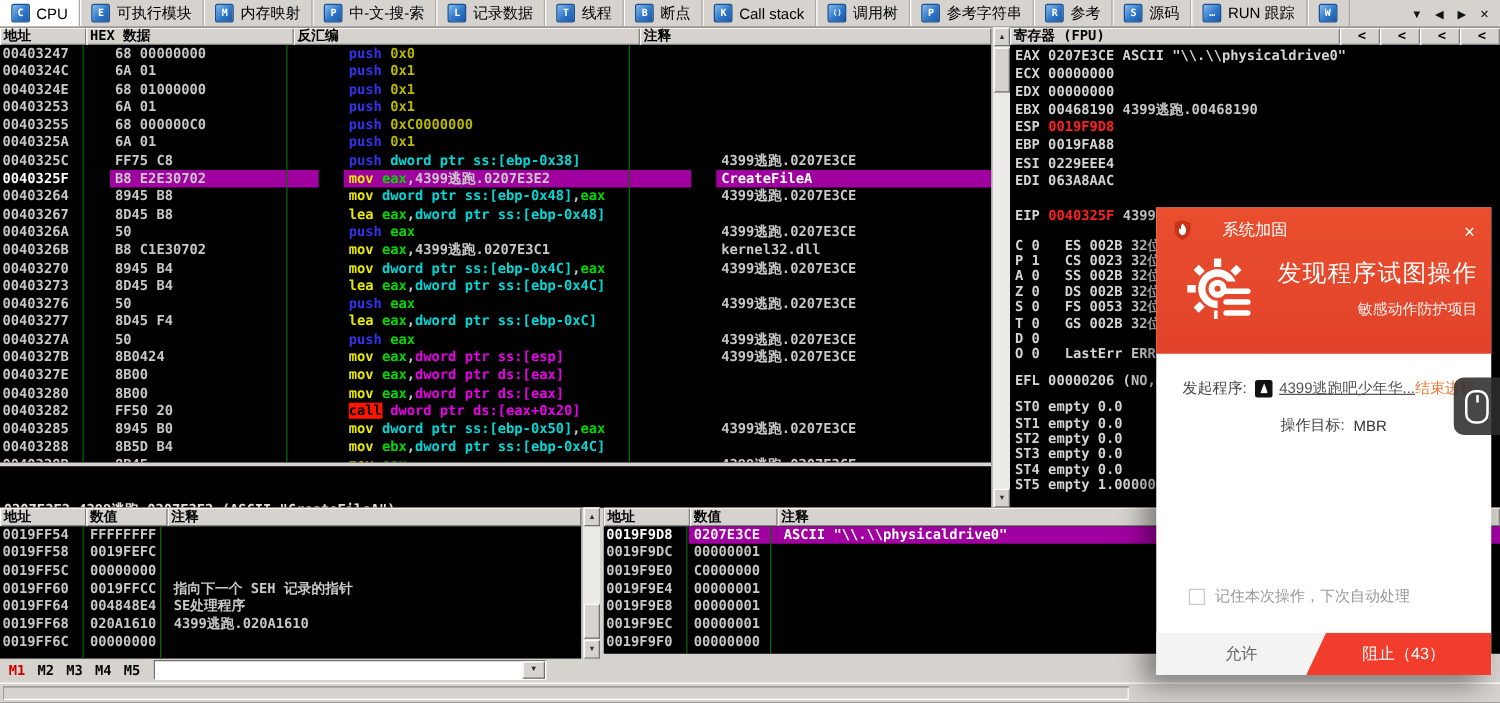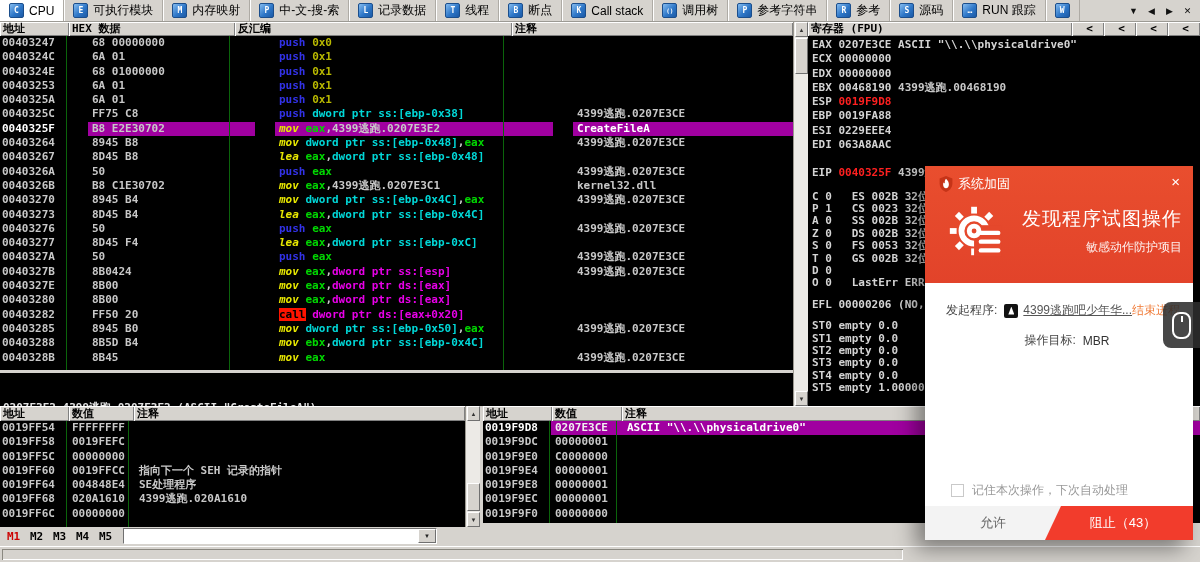--- a/index.html
+++ b/index.html
@@ -34,21 +34,21 @@
                font:bold 11px "DejaVu Sans Mono",monospace;}
   .drow{display:flex;height:14.3px;line-height:14.3px;white-space:pre;gap:20px;}
   .ca{width:66px;flex:none;padding-left:2px;color:#C8C8C8;overflow:hidden;}
   .ch{width:163px;flex:none;padding-left:4px;color:#C8C8C8;overflow:hidden;}
   .ci{width:274px;flex:none;padding-left:4px;overflow:hidden;}
   .cc{flex:1;padding-left:4px;color:#C8C8C8;overflow:hidden;}
   .drow.sel .ch,.drow.sel .ci,.drow.sel .cc{background:#A000A0;}
   .drow.sel .ca{color:#FFFFFF;}
   .drow.sel .cc{color:#FFFFFF;}
   .vline{position:absolute;width:1px;background:#0B640B;z-index:3;}
-  .tk-b{color:#3232E8;} .tk-y{color:#E8E800;font-style:italic;} .tk-i{color:#B8B800;}
+  .tk-b{color:#3232E8;} .tk-y{color:#E8E800;} .tk-i{color:#B8B800;}
   .tk-g{color:#00D800;} .tk-c{color:#00D8D8;} .tk-m{color:#E800E8;}
   .tk-s{color:#C8C8C8;} .tk-t{color:#C8C8C8;}
   .tk-k{color:#000;background:#FF1400;}
   .tk-w{color:#D4D4D4;} .tk-r{color:#FF2020;}
   #disasm-info{position:absolute;left:0;top:348px;width:793px;height:36px;background:#000;
                border-top:3px solid #D6D3CE;box-sizing:border-box;color:#E0E0E0;
                font:bold 11px "DejaVu Sans Mono",monospace;padding:1px 0 0 3px;white-space:pre;}
   #disasm-info div{line-height:15px;}
 
   
@@ -95,37 +95,37 @@
   #combo-btn{width:16px;background:#D6D3CE;border:1px solid;border-color:#FFFFFF #707070 #707070 #FFFFFF;
              display:flex;align-items:center;justify-content:center;font-size:6px;color:#222;}
   #statusbar{position:absolute;left:0;top:546px;width:1200px;height:16px;background:#D6D3CE;border-top:1px solid #FFFFFF;}
   #status-inset{position:absolute;left:2px;top:2px;width:901px;height:11px;
                 box-shadow:inset 1px 1px 0 #8A8880,inset -1px -1px 0 #FFFFFF;}
 
   
   #popup{position:absolute;left:925px;top:166px;width:268px;height:374px;background:#FFFFFF;
          box-shadow:-9px 9px 20px rgba(0,0,0,.42);z-index:40;font-family:"Liberation Sans",sans-serif;}
   .pp-orange{position:relative;height:117px;background:linear-gradient(180deg,#E94E2E,#E2432A);color:#fff;}
-  .pp-titlebar{display:flex;align-items:flex-start;gap:4px;padding:9px 13px 0 13px;}
+  .pp-titlebar{display:flex;align-items:flex-end;gap:24px;padding:9px 13px 0 13px;}
   .pp-title{font-size:13px;}
   .pp-close{margin-left:auto;font-size:15px;line-height:14px;}
   .pp-hero{position:absolute;left:20px;top:34px;display:flex;align-items:center;gap:15px;}
   .pp-headline{font-size:19px;letter-spacing:1px;margin-bottom:7px;}
   .pp-subhead{font-size:12px;opacity:.92;text-align:right;}
   .pp-body{position:absolute;left:26px;top:136px;right:10px;font-size:12px;}
   .pp-row{display:flex;align-items:center;margin-bottom:13px;justify-content:center;}
   .pp-label{color:#444;margin-right:7px;white-space:nowrap;}
   .pp-label.warn,.pp-val.warn{color:#E8492D;}
   .pp-val{color:#333;}
   .appicon{width:14px;height:14px;background:#121212;border-radius:2px;margin-right:5px;position:relative;flex:none;}
   .appicon::after{content:"";position:absolute;left:4px;top:3px;width:6px;height:8px;
                   background:#fff;clip-path:polygon(0 100%,50% 0,100% 100%);}
   .pp-link{color:#555;text-decoration:underline;white-space:nowrap;}
   .pp-action{margin-left:auto;color:#F07A36;padding-right:8px;white-space:nowrap;}
-  .pp-remember{position:absolute;left:26px;top:316px;display:flex;align-items:center;gap:8px;
+  .pp-remember{position:absolute;left:26px;top:303px;display:flex;align-items:center;gap:8px;
                color:#999;font-size:12px;}
   .pp-check{width:13px;height:13px;border:1px solid #C9C9C9;background:#fff;box-sizing:border-box;}
   .pp-footer{position:absolute;left:0;bottom:0;width:100%;height:34px;display:flex;overflow:hidden;}
   .pp-allow{flex:1;background:#F3F3F3;color:#666;font-size:13px;display:flex;align-items:center;justify-content:center;}
   .pp-block{width:140px;flex:none;margin-left:-16px;padding-left:8px;background:#F23C2C;color:#fff;font-size:13px;
             display:flex;align-items:center;justify-content:center;
             clip-path:polygon(16px 0,100% 0,100% 100%,0 100%);}
 
   
   #mouse-ind{position:absolute;left:1163px;top:302px;width:37px;height:46px;z-index:50;
@@ -211,20 +211,21 @@
       <div class="hcell" style="width:66px">地址</div>
       <div class="hcell" style="width:163px">HEX 数据</div>
       <div class="hcell" style="width:274px">反汇编</div>
       <div class="hcell" style="flex:1">注释</div>
     </div>
     <div id="disasm-rows">
         <div class="drow"><div class="ca">00403247</div><div class="ch">68 00000000</div><div class="ci"><span class="tk tk-b">push</span><span class="tk tk-t"> </span><span class="tk tk-i">0x0</span></div><div class="cc"></div></div>
         <div class="drow"><div class="ca">0040324C</div><div class="ch">6A 01</div><div class="ci"><span class="tk tk-b">push</span><span class="tk tk-t"> </span><span class="tk tk-i">0x1</span></div><div class="cc"></div></div>
         <div class="drow"><div class="ca">0040324E</div><div class="ch">68 01000000</div><div class="ci"><span class="tk tk-b">push</span><span class="tk tk-t"> </span><span class="tk tk-i">0x1</span></div><div class="cc"></div></div>
         <div class="drow"><div class="ca">00403253</div><div class="ch">6A 01</div><div class="ci"><span class="tk tk-b">push</span><span class="tk tk-t"> </span><span class="tk tk-i">0x1</span></div><div class="cc"></div></div>
+        <div class="drow"><div class="ca">00403255</div><div class="ch">68 000000C0</div><div class="ci"><span class="tk tk-b">push</span><span class="tk tk-t"> </span><span class="tk tk-i">0xC0000000</span></div><div class="cc"></div></div>
         <div class="drow"><div class="ca">0040325A</div><div class="ch">6A 01</div><div class="ci"><span class="tk tk-b">push</span><span class="tk tk-t"> </span><span class="tk tk-i">0x1</span></div><div class="cc"></div></div>
         <div class="drow"><div class="ca">0040325C</div><div class="ch">FF75 C8</div><div class="ci"><span class="tk tk-b">push</span><span class="tk tk-t"> </span><span class="tk tk-c">dword ptr ss:[ebp-0x38]</span></div><div class="cc">4399逃跑.0207E3CE</div></div>
         <div class="drow sel"><div class="ca">0040325F</div><div class="ch">B8 E2E30702</div><div class="ci"><span class="tk tk-y">mov</span><span class="tk tk-t"> </span><span class="tk tk-g">eax</span><span class="tk tk-t">,</span><span class="tk tk-s">4399逃跑.0207E3E2</span></div><div class="cc">CreateFileA</div></div>
         <div class="drow"><div class="ca">00403264</div><div class="ch">8945 B8</div><div class="ci"><span class="tk tk-y">mov</span><span class="tk tk-t"> </span><span class="tk tk-c">dword ptr ss:[ebp-0x48]</span><span class="tk tk-t">,</span><span class="tk tk-g">eax</span></div><div class="cc">4399逃跑.0207E3CE</div></div>
         <div class="drow"><div class="ca">00403267</div><div class="ch">8D45 B8</div><div class="ci"><span class="tk tk-y">lea</span><span class="tk tk-t"> </span><span class="tk tk-g">eax</span><span class="tk tk-t">,</span><span class="tk tk-c">dword ptr ss:[ebp-0x48]</span></div><div class="cc"></div></div>
         <div class="drow"><div class="ca">0040326A</div><div class="ch">50</div><div class="ci"><span class="tk tk-b">push</span><span class="tk tk-t"> </span><span class="tk tk-g">eax</span></div><div class="cc">4399逃跑.0207E3CE</div></div>
         <div class="drow"><div class="ca">0040326B</div><div class="ch">B8 C1E30702</div><div class="ci"><span class="tk tk-y">mov</span><span class="tk tk-t"> </span><span class="tk tk-g">eax</span><span class="tk tk-t">,</span><span class="tk tk-s">4399逃跑.0207E3C1</span></div><div class="cc">kernel32.dll</div></div>
         <div class="drow"><div class="ca">00403270</div><div class="ch">8945 B4</div><div class="ci"><span class="tk tk-y">mov</span><span class="tk tk-t"> </span><span class="tk tk-c">dword ptr ss:[ebp-0x4C]</span><span class="tk tk-t">,</span><span class="tk tk-g">eax</span></div><div class="cc">4399逃跑.0207E3CE</div></div>
         <div class="drow"><div class="ca">00403273</div><div class="ch">8D45 B4</div><div class="ci"><span class="tk tk-y">lea</span><span class="tk tk-t"> </span><span class="tk tk-g">eax</span><span class="tk tk-t">,</span><span class="tk tk-c">dword ptr ss:[ebp-0x4C]</span></div><div class="cc"></div></div>
         <div class="drow"><div class="ca">00403276</div><div class="ch">50</div><div class="ci"><span class="tk tk-b">push</span><span class="tk tk-t"> </span><span class="tk tk-g">eax</span></div><div class="cc">4399逃跑.0207E3CE</div></div>

